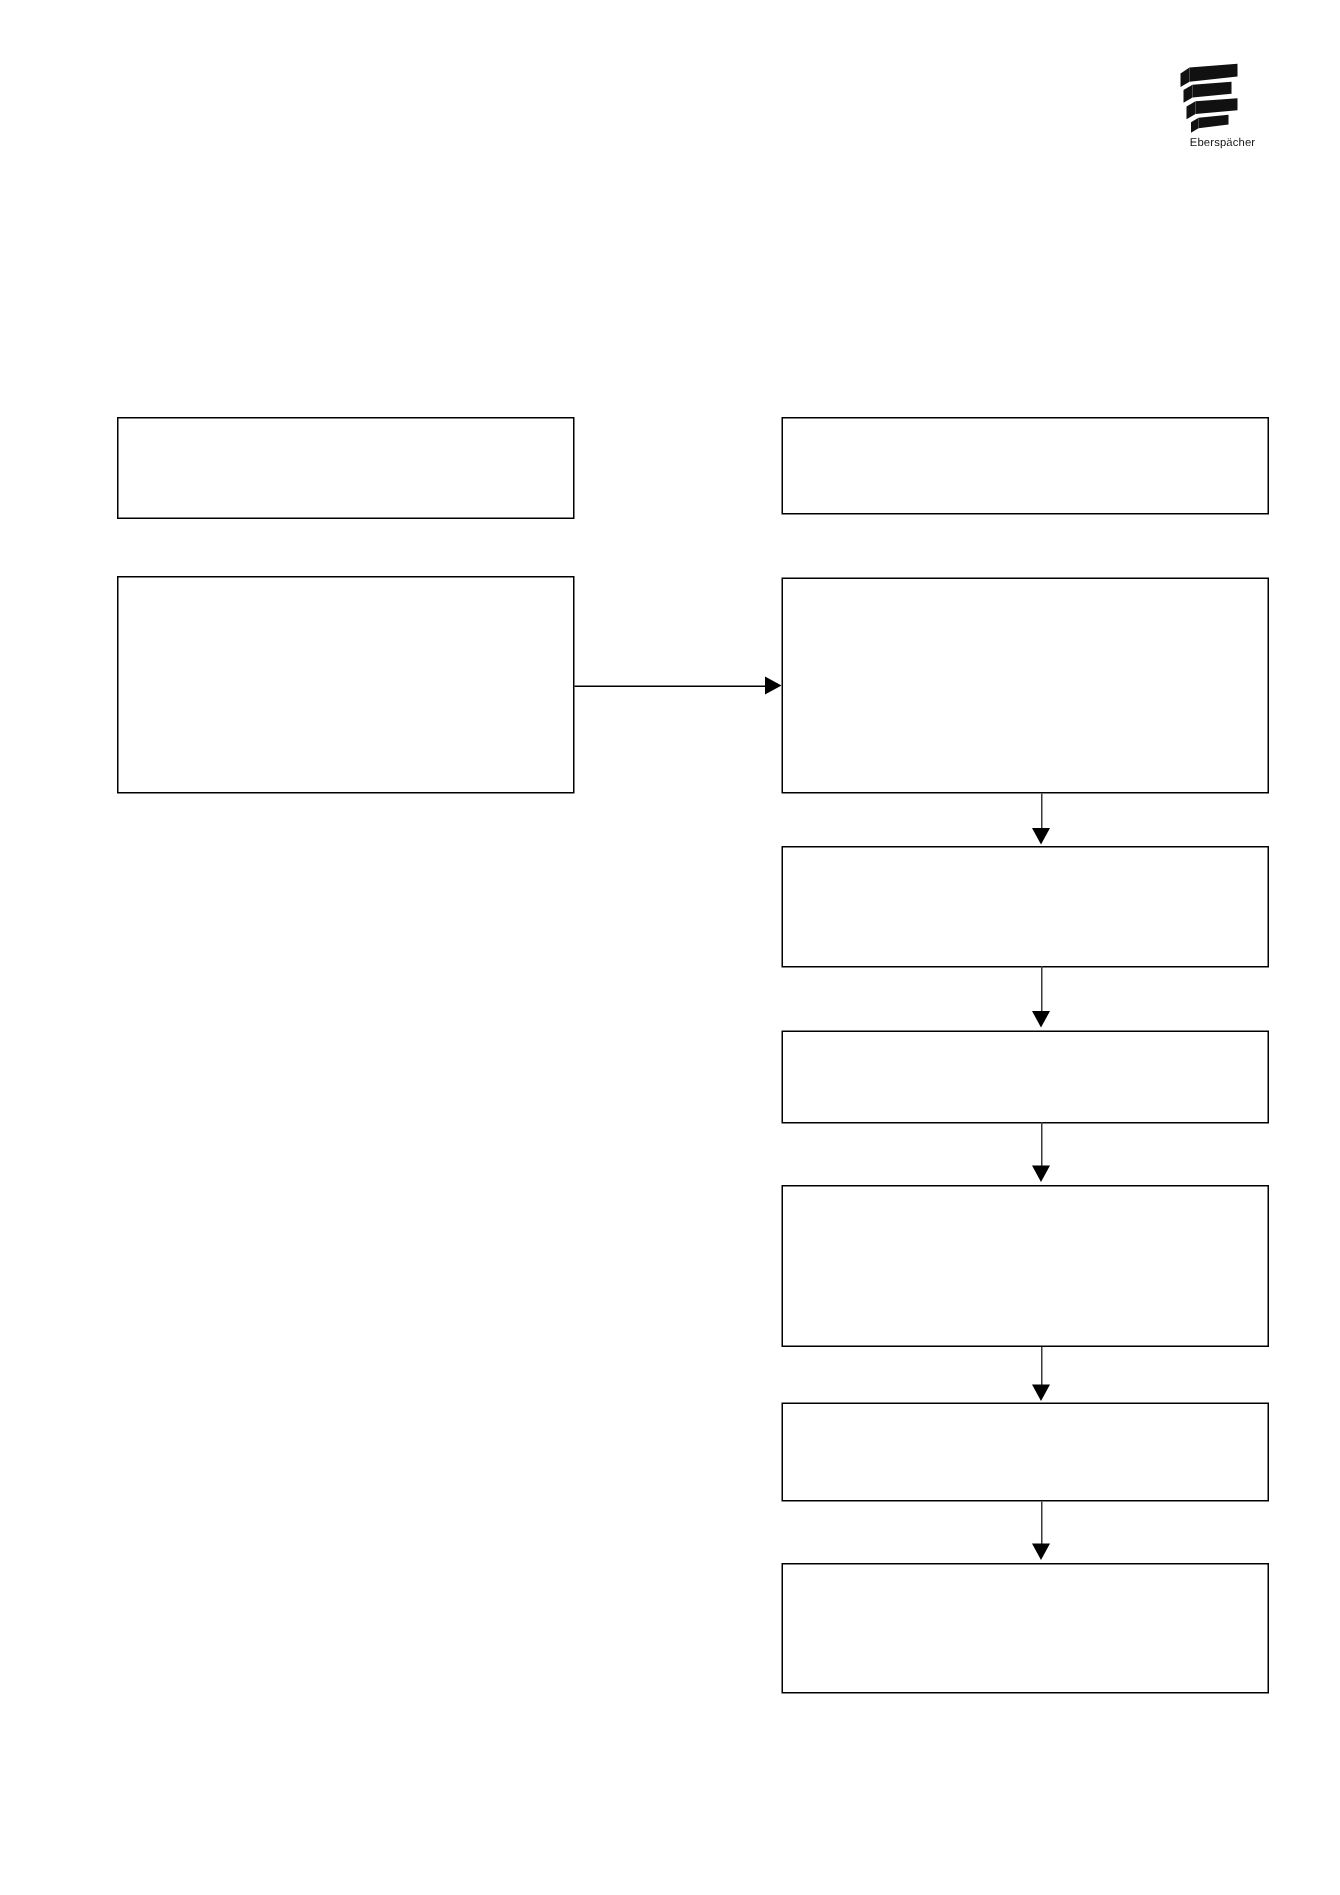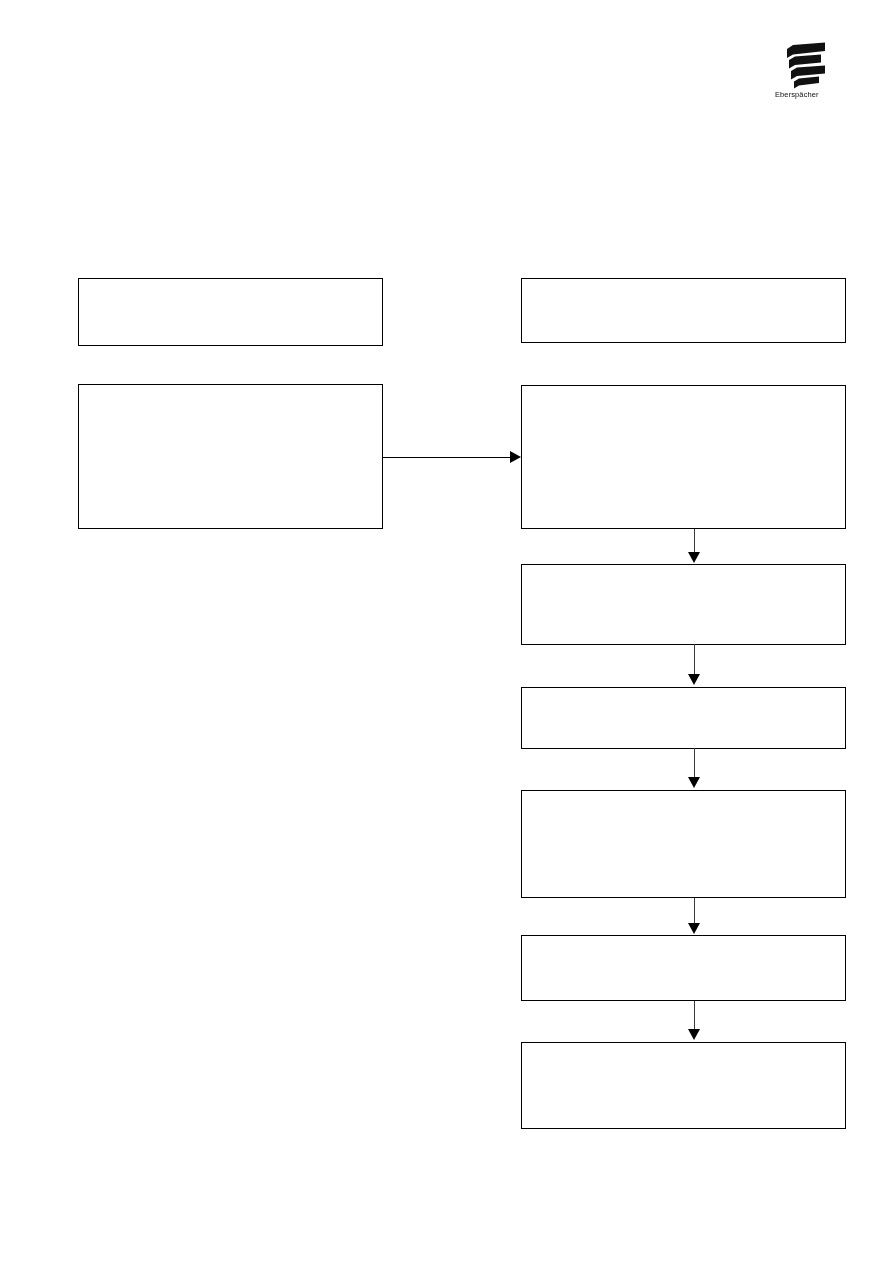--- a/index.html
+++ b/index.html
@@ -31,20 +31,21 @@
     left: 10px;
     top: 0px;
     width: 44px;
     height: 47px;
   }
   .logo-word {
     position: absolute;
     left: 0px;
     top: 48px;
     width: 80px;
+    text-align: center;
     font-size: 7.5px;
     letter-spacing: 0.1px;
     color: #111111;
     font-family: "Liberation Sans", sans-serif;
     white-space: nowrap;
   }
 
   
   .flow-box {
     position: absolute;

